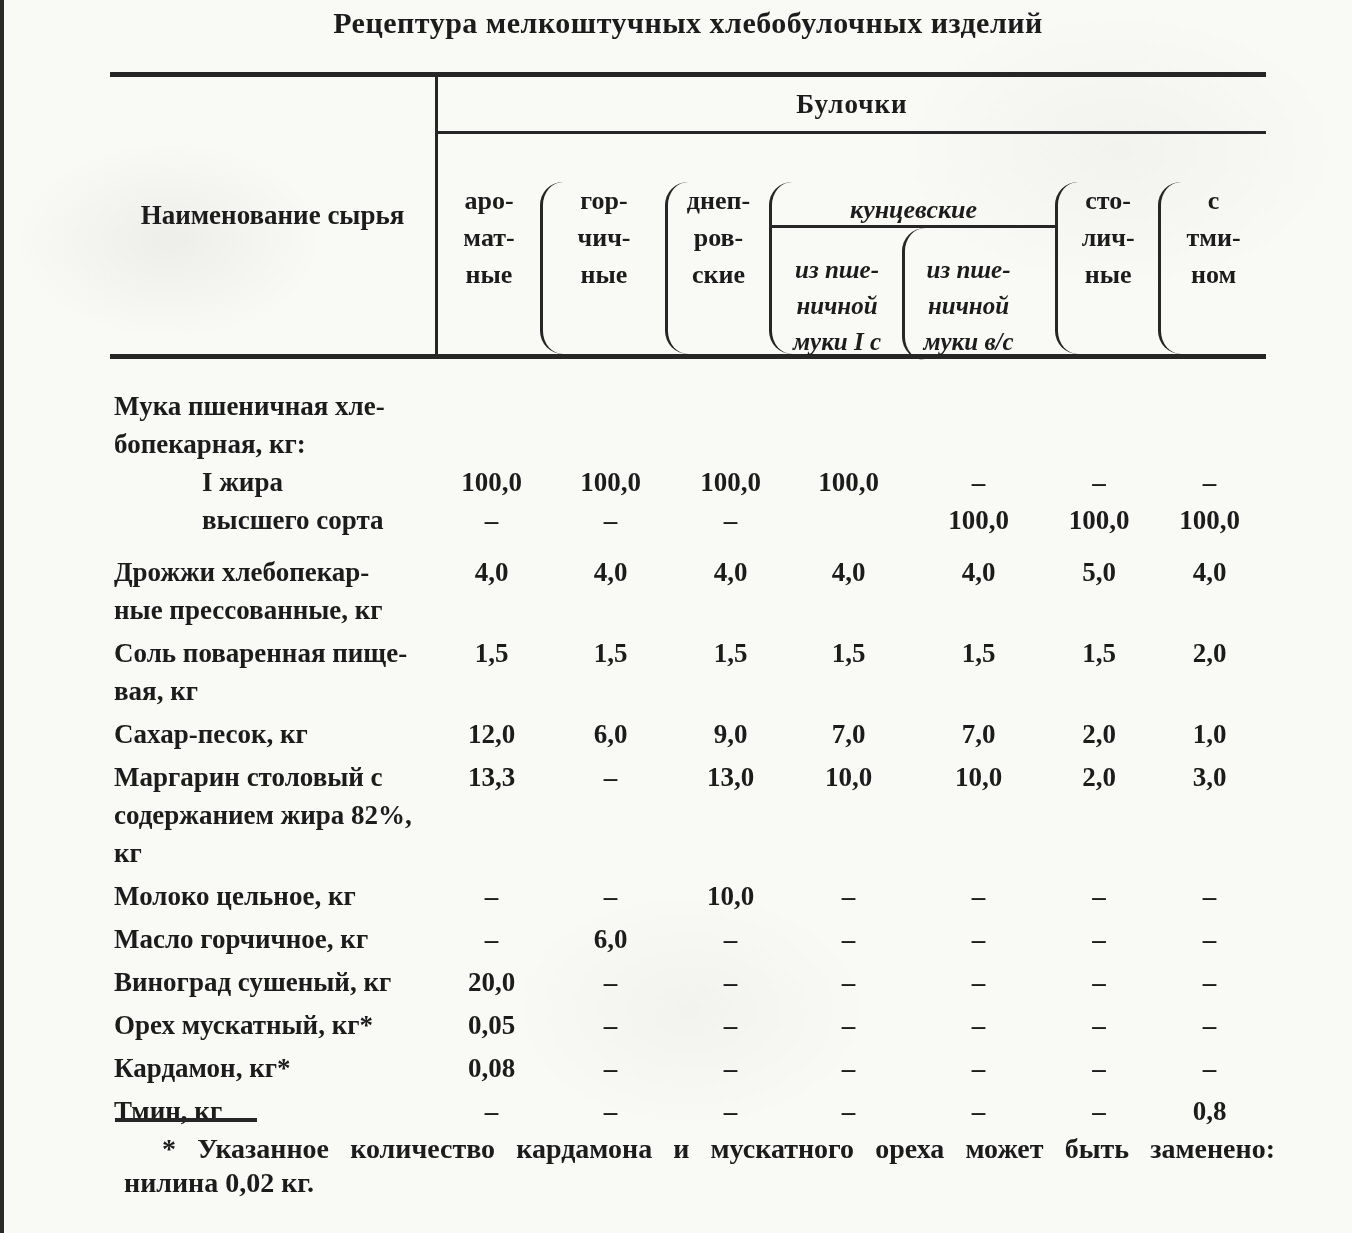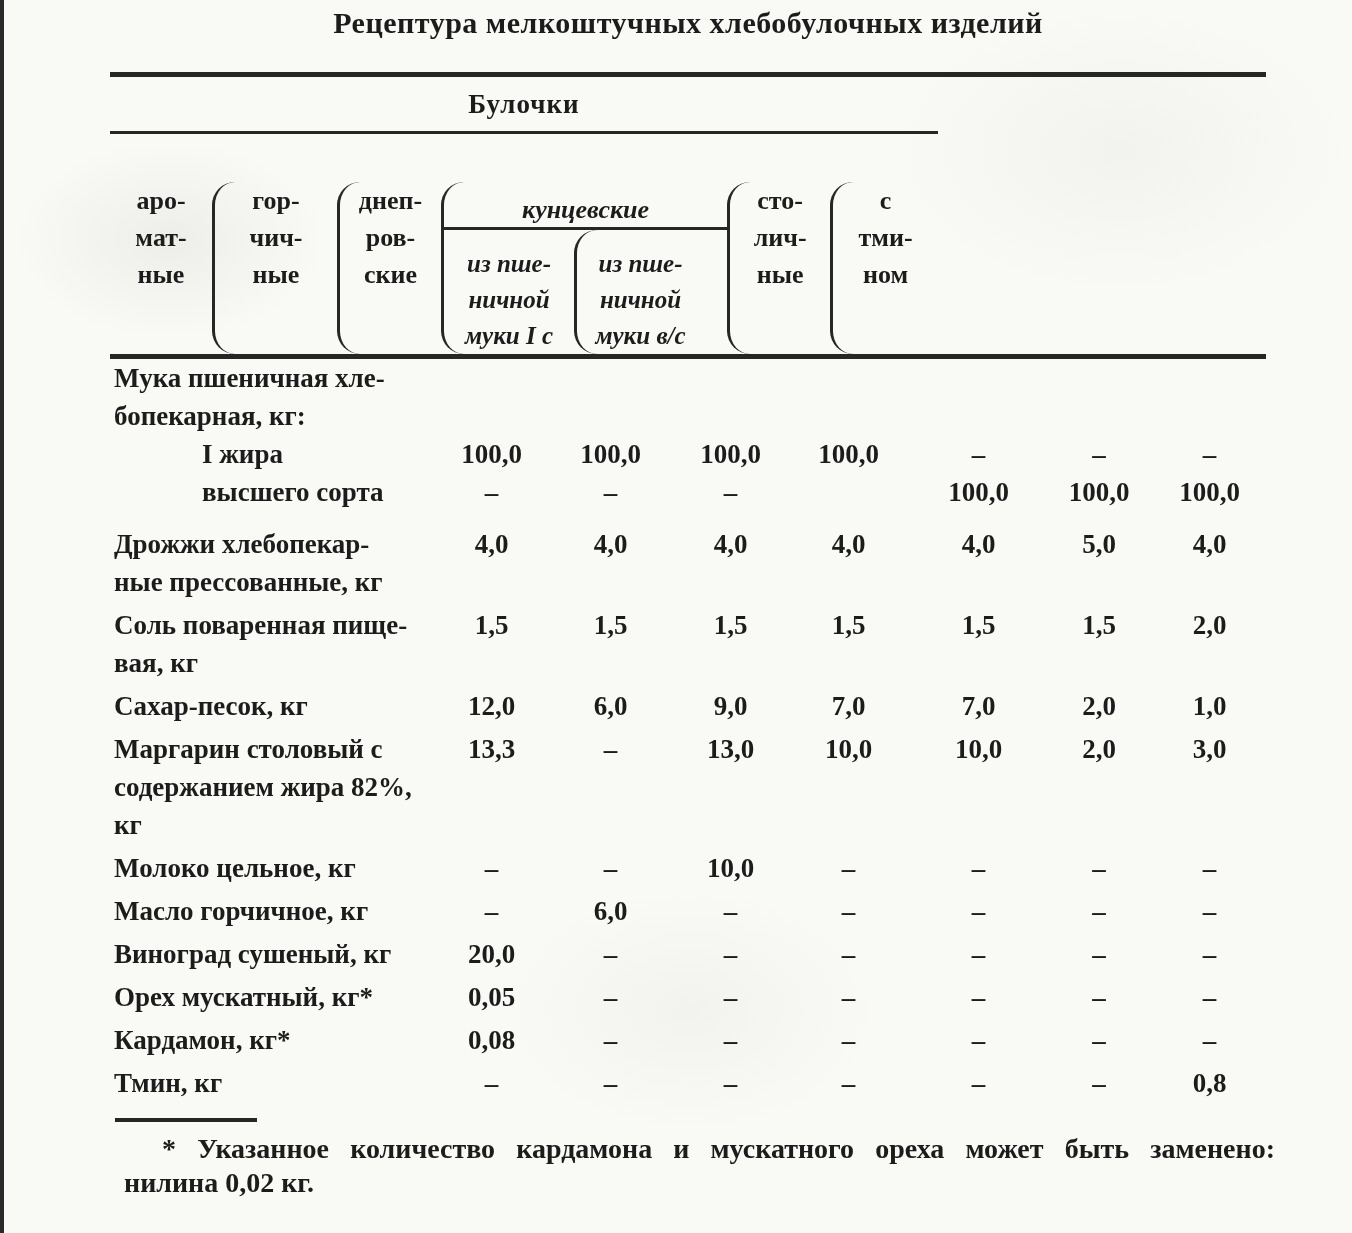--- a/index.html
+++ b/index.html
@@ -46,26 +46,26 @@
   .bl { border-left:3px solid #262626;border-radius:23px; }
   .w1 { width:107px; } .w2 { width:131px; } .w3 { width:109px; }
   .w6 { width:108px; } .w7 { width:113px; }
   .kgroup { width:300px; display:flex; flex-direction:column;font-style:italic; }
   .kglabel {
     height:57px; border-bottom:3px solid #262626;
     padding-top:13px; text-align:center; font-size:26px; font-weight:700;
   }
   .ksubs { flex:1; display:flex; }
   .ksub {
-    width:130px; padding-top:16px; text-align:center;
+    width:130px; padding-top:24px; text-align:center;
     font-size:25px; line-height:36px; font-weight:700; white-space:pre-line;
   }
 
   
-  .tbody { }
+  .tbody { padding-top:28px; }
   .row { display:flex; font-size:27px; line-height:38px; font-weight:700; margin-bottom:5px; }
   .row .name { width:328px; padding-left:4px; white-space:pre-line; }
   .row.group { margin-bottom:0; }
   .row.indent { margin-bottom:0; }
   .row.indent .name { padding-left:92px; }
   .row.gap-after { margin-bottom:14px; }
   .row .v { text-align:center; }
   .v1 { width:107px; } .v2 { width:131px; } .v3 { width:109px; }
   .v4 { width:127px; } .v5 { width:133px; } .v6 { width:108px; } .v7 { width:113px; }
 
@@ -82,20 +82,21 @@
 </head>
 <body>
 
 <div class="page">
   <div class="gutter"></div>
 
   <div class="title">Рецептура мелкоштучных хлебобулочных изделий</div>
 
   <div class="tbl">
     <div class="thead">
+      <div class="name-cell">Наименование сырья</div>
       <div class="cols">
         <div class="band">Булочки</div>
         <div class="col-row">
           <div class="hcol w1">аро-
 мат-
 ные</div>
           <div class="hcol w2 bl">гор-
 чич-
 ные</div>
           <div class="hcol w3 bl">днеп-

